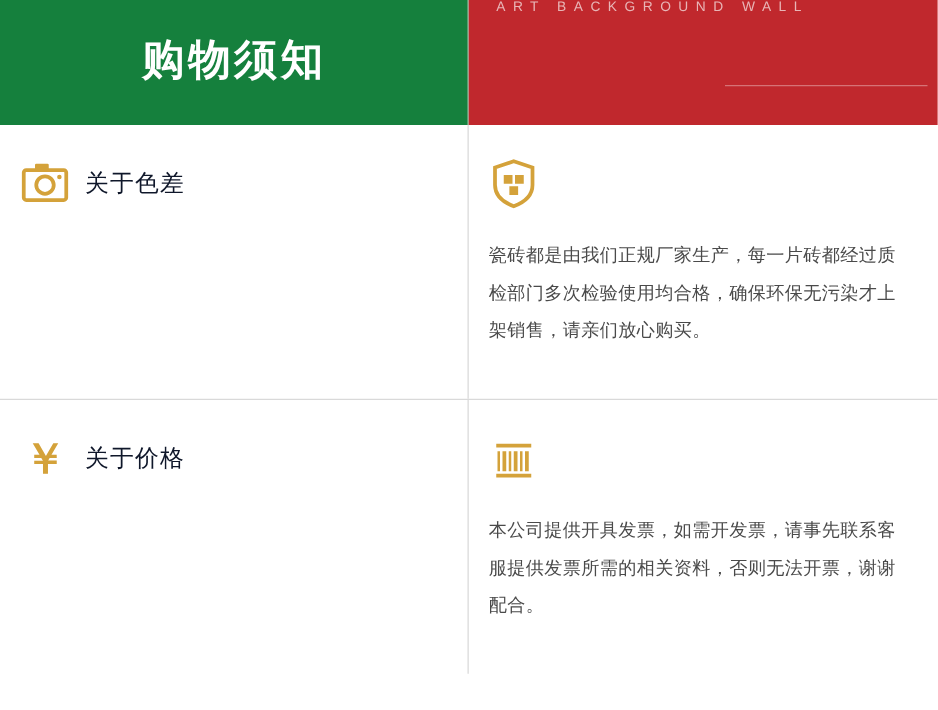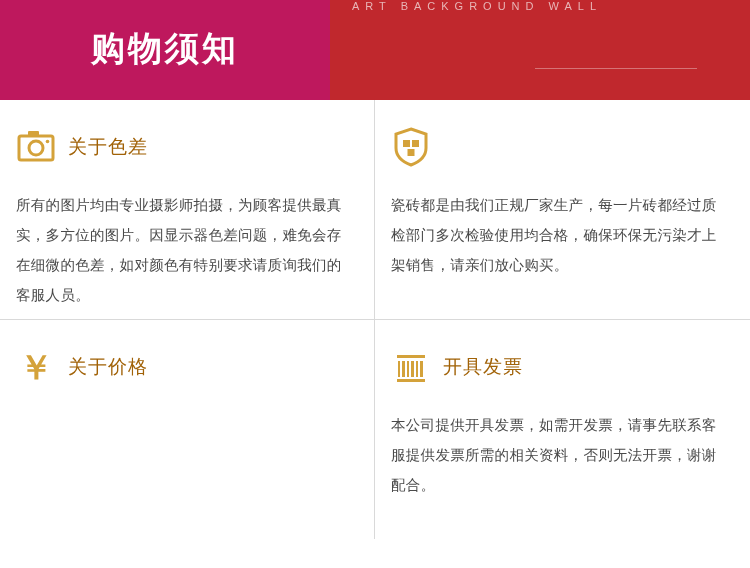--- a/index.html
+++ b/index.html
@@ -23,25 +23,25 @@
   
   .header {
     position: relative;
     height: 100px;
     background: #c0282d;
     display: flex;
     align-items: stretch;
     overflow: hidden;
   }
   .header-left {
-    width: 330px;
+    width: 375px;
     display: flex;
     align-items: center;
     justify-content: center;
-    background: #be185d;
+    background: #15803d;
     position: relative;
   }
   .header-title {
     color: #ffffff;
     font-size: 34px;
     font-weight: bold;
     letter-spacing: 3px;
     line-height: 1;
     padding-bottom: 4px;
   }
@@ -123,21 +123,21 @@
   }
   .cell-icon {
     width: 40px;
     height: 42px;
     flex: 0 0 auto;
     display: flex;
     align-items: center;
     justify-content: center;
   }
   .cell-title {
-    color: #a16207;
+    color: #0f172a;
     font-size: 19px;
     letter-spacing: 1px;
   }
   .cell-body {
     color: #4a4a4a;
     font-size: 14.5px;
     line-height: 30px;
     letter-spacing: 0.3px;
     text-align: left;
   }
@@ -179,21 +179,20 @@
           <span class="cell-icon">
             <svg width="40" height="42" viewBox="0 0 40 42">
               <rect x="3" y="10" width="34" height="24" rx="2" class="gold-stroke" stroke-width="3"></rect>
               <rect x="12" y="5" width="11" height="5" rx="1" class="gold"></rect>
               <circle cx="20" cy="22" r="7" class="gold-stroke" stroke-width="3"></circle>
               <circle cx="31.5" cy="15.5" r="1.8" class="gold"></circle>
             </svg>
           </span>
           <span class="cell-title">关于色差</span>
         </div>
-        <div class="cell-body">所有的图片均由专业摄影师拍摄，为顾客提供最真实，多方位的图片。因显示器色差问题，难免会存在细微的色差，如对颜色有特别要求请质询我们的客服人员。</div>
       </div>
 
       <div class="cell">
         <div class="cell-head">
           <span class="cell-icon">
             <svg width="40" height="42" viewBox="0 0 40 42">
               <path d="M20 3 L35 8 V22 C35 31 28 36 20 39 C12 36 5 31 5 22 V8 Z" class="gold-stroke" stroke-width="3"></path>
               <rect x="12" y="14" width="7" height="7" class="gold"></rect>
               <rect x="21" y="14" width="7" height="7" class="gold"></rect>
               <rect x="16.5" y="23" width="7" height="7" class="gold"></rect>
@@ -224,20 +223,19 @@
               <rect x="6" y="9" width="28" height="3" class="gold"></rect>
               <rect x="7" y="15" width="2" height="16" class="gold"></rect>
               <rect x="11" y="15" width="3" height="16" class="gold"></rect>
               <rect x="16" y="15" width="2" height="16" class="gold"></rect>
               <rect x="20" y="15" width="3" height="16" class="gold"></rect>
               <rect x="25" y="15" width="2" height="16" class="gold"></rect>
               <rect x="29" y="15" width="3" height="16" class="gold"></rect>
               <rect x="6" y="33" width="28" height="3" class="gold"></rect>
             </svg>
           </span>
-          <span class="cell-title">开具发票</span>
         </div>
         <div class="cell-body">本公司提供开具发票，如需开发票，请事先联系客服提供发票所需的相关资料，否则无法开票，谢谢配合。</div>
       </div>
     </div>
 
   </div>
 </div>
 
 </body></html>

